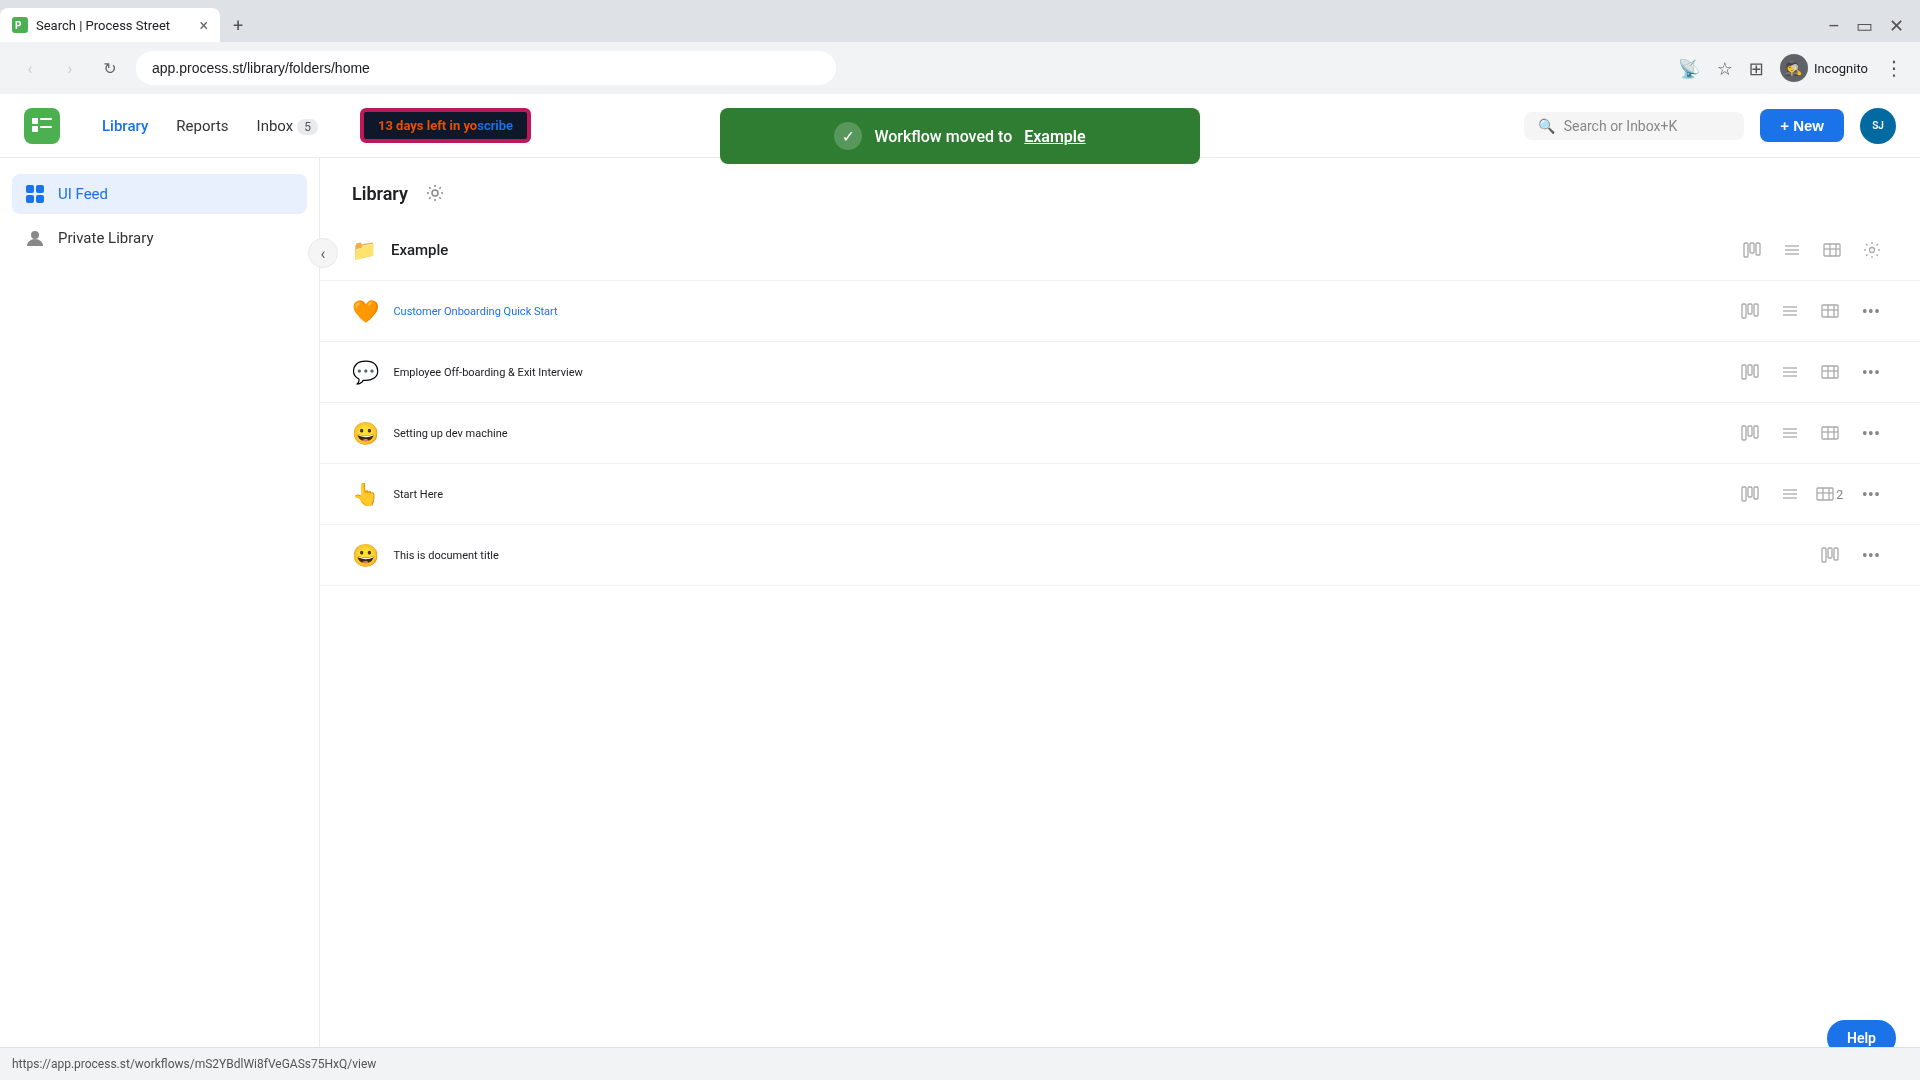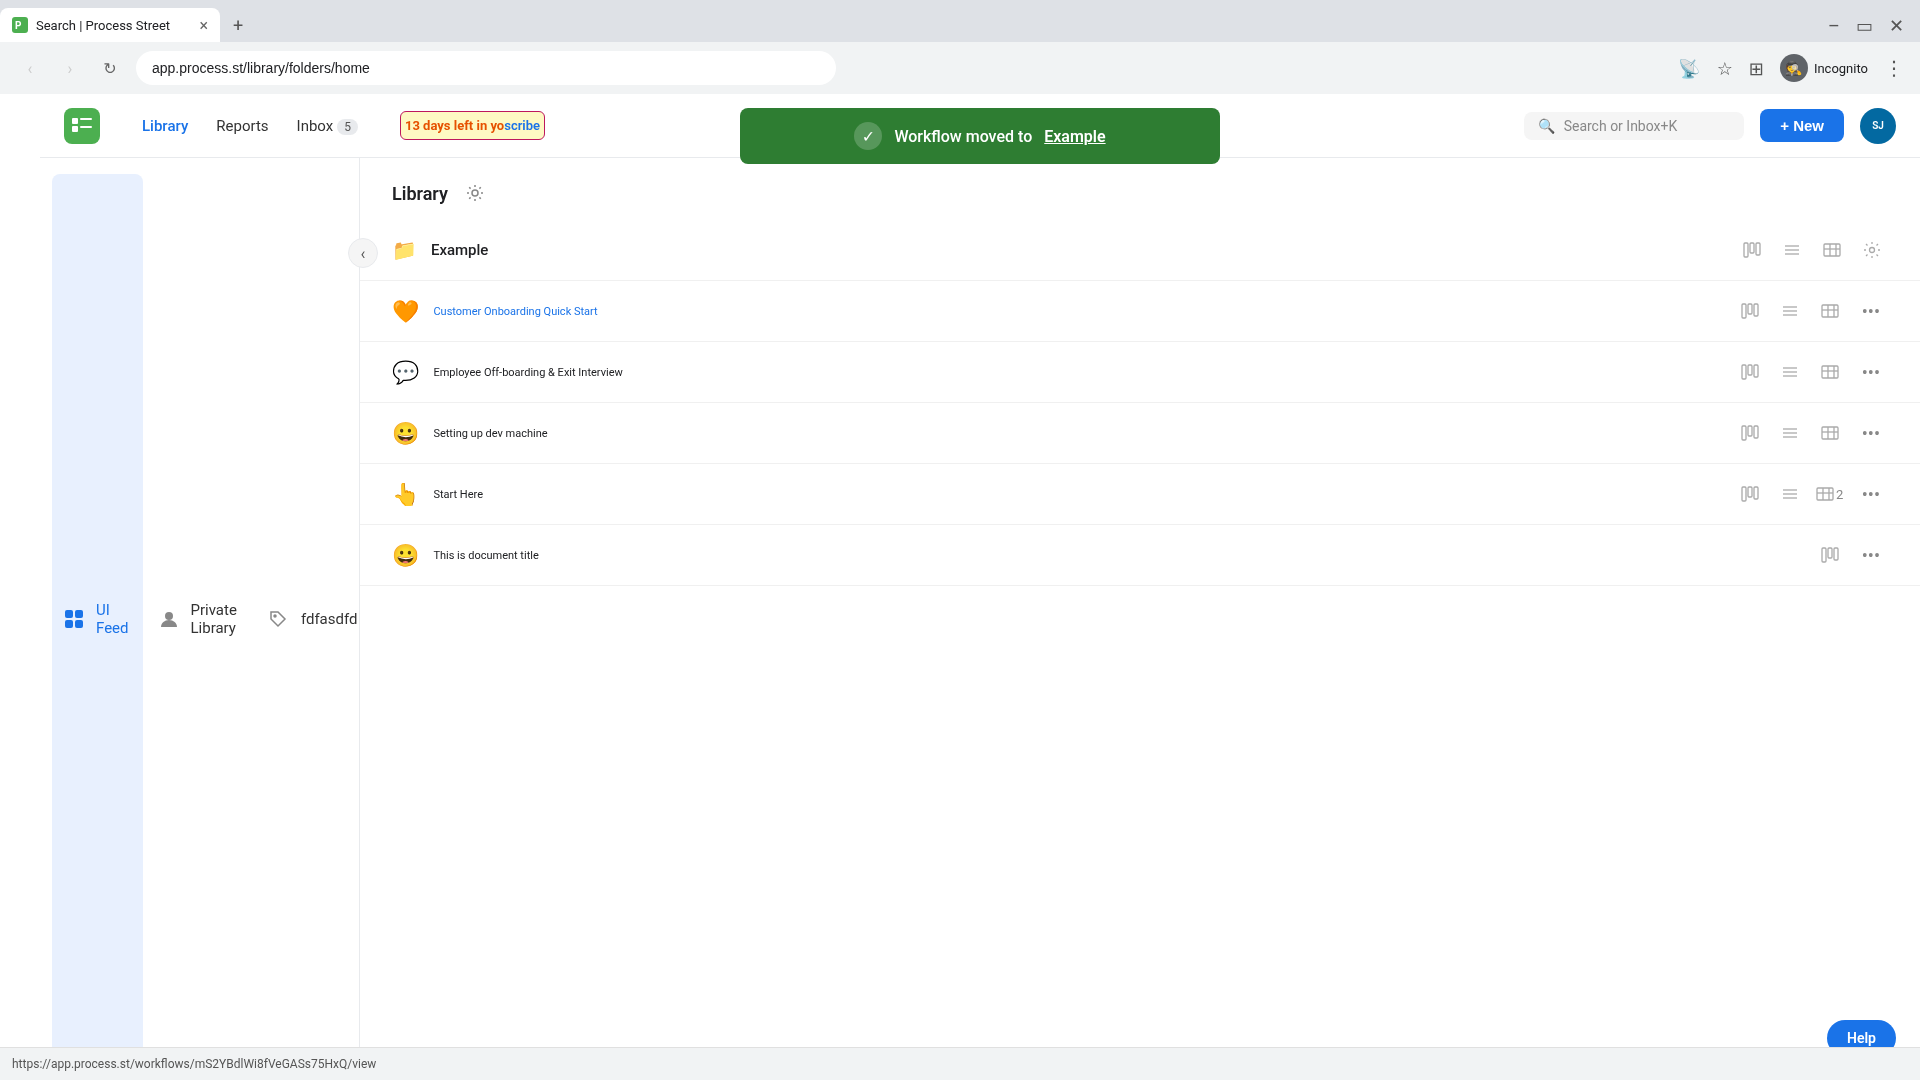--- a/index.html
+++ b/index.html
@@ -14,48 +14,48 @@
 
     .address-bar { display: flex; align-items: center; padding: 6px 16px; background: #f1f3f4; height: 52px; gap: 12px; }
     .nav-btn { width: 28px; height: 28px; display: flex; align-items: center; justify-content: center; color: #666; font-size: 16px; border-radius: 50%; }
     .nav-btn.disabled { color: #ccc; }
     .address-input { flex: 1; max-width: 700px; background: #fff; border: none; border-radius: 20px; padding: 6px 16px; font-size: 14px; color: #202124; height: 34px; }
     .address-right { margin-left: auto; display: flex; align-items: center; gap: 16px; color: #555; font-size: 14px; }
     .incognito-btn { display: flex; align-items: center; gap: 6px; font-size: 13px; color: #202124; }
     .avatar-incognito { width: 28px; height: 28px; border-radius: 50%; background: #5f6368; display: flex; align-items: center; justify-content: center; color: #fff; font-size: 14px; }
 
     
-    .app { display: flex; flex-direction: column; height: calc(1080px - 94px); margin-left: 40px; }
+    .app { display: flex; flex-direction: column; height: calc(1080px - 94px); }
 
     
     .top-nav { display: flex; align-items: center; padding: 0 24px; height: 64px; border-bottom: 1px solid #e8eaed; gap: 32px; position: relative; }
     .logo { display: flex; align-items: center; gap: 8px; }
     .logo-icon { width: 36px; height: 36px; }
     .nav-links { display: flex; align-items: center; gap: 8px; }
     .nav-link { font-size: 15px; color: #333; padding: 6px 10px; border-radius: 6px; cursor: pointer; text-decoration: none; }
     .nav-link.active { color: #1a73e8; font-weight: 500; }
-    .trial-banner { background: #fef9c3; border: 1px solid #be185d; border-radius: 6px; padding: 6px 4px; font-size: 13px; color: #e65100; }
+    .trial-banner { background: #0f172a; border: 4px solid #be185d; border-radius: 6px; padding: 6px 14px; font-size: 13px; color: #e65100; }
     .trial-banner strong { font-weight: 700; }
     .trial-subscribe { color: #1a73e8; font-weight: 600; }
     .inbox-badge { background: #e8eaed; border-radius: 10px; padding: 1px 7px; font-size: 12px; color: #555; margin-left: 4px; }
     .nav-right { margin-left: auto; display: flex; align-items: center; gap: 16px; }
     .search-box { display: flex; align-items: center; gap: 8px; background: #f5f5f5; border-radius: 8px; padding: 6px 14px; width: 220px; color: #888; font-size: 14px; }
     .new-btn { background: #1a73e8; color: #fff; border: none; border-radius: 8px; padding: 8px 20px; font-size: 15px; font-weight: 600; cursor: pointer; display: flex; align-items: center; gap: 6px; }
     .user-avatar { width: 36px; height: 36px; border-radius: 50%; background: #0369a1; display: flex; align-items: center; justify-content: center; color: #fff; font-size: 10px; font-weight: 600; }
 
     
     .toast { position: absolute; top: 14px; left: 50%; transform: translateX(-50%); background: #2e7d32; color: #fff; border-radius: 8px; padding: 14px 24px; display: flex; align-items: center; gap: 12px; font-size: 16px; font-weight: 500; z-index: 100; min-width: 480px; justify-content: center; }
     .toast-check { width: 28px; height: 28px; border-radius: 50%; background: rgba(255,255,255,0.2); display: flex; align-items: center; justify-content: center; font-size: 16px; flex-shrink: 0; }
     .toast-link { color: #fff; text-decoration: underline; font-weight: 600; }
 
     
     .main { display: flex; flex: 1; overflow: hidden; }
 
     
-    .sidebar { width: 320px; flex-shrink: 0; border-right: 1px solid #e8eaed; padding: 16px 12px; display: flex; flex-direction: row; gap: 4px; }
+    .sidebar { width: 320px; flex-shrink: 0; border-right: 1px solid #e8eaed; padding: 16px 12px; display: flex; flex-direction: column; gap: 4px; }
     .sidebar-item { display: flex; align-items: center; gap: 12px; padding: 10px 12px; border-radius: 8px; cursor: pointer; color: #333; font-size: 15px; }
     .sidebar-item.active { background: #e8f0fe; color: #1a73e8; }
     .sidebar-icon { font-size: 18px; width: 22px; display: flex; align-items: center; justify-content: center; }
 
     
     .content { flex: 1; overflow: auto; }
     .content-header { display: flex; align-items: center; padding: 20px 32px 12px; gap: 12px; }
     .content-title { font-size: 18px; font-weight: 600; color: #202124; }
     .collapse-btn { width: 30px; height: 30px; border-radius: 50%; background: #f5f5f5; display: flex; align-items: center; justify-content: center; color: #555; cursor: pointer; position: absolute; left: 308px; top: 80px; z-index: 10; border: 1px solid #e8eaed; }
     .settings-icon-btn { width: 30px; height: 30px; display: flex; align-items: center; justify-content: center; color: #666; cursor: pointer; }
@@ -179,29 +179,20 @@
       </div>
       <div class="sidebar-item">
         <span class="sidebar-icon">
           <svg width="20" height="20" viewBox="0 0 20 20" fill="#888">
             <circle cx="10" cy="7" r="4"></circle>
             <path d="M2 18c0-4 3.6-7 8-7s8 3 8 7" fill="#888"></path>
           </svg>
         </span>
         <span>Private Library</span>
       </div>
-      <div class="sidebar-item">
-        <span class="sidebar-icon">
-          <svg width="20" height="20" viewBox="0 0 20 20" fill="none" stroke="#888" stroke-width="1.5">
-            <path d="M3 3h7l7 7-7 7-7-7V3z"></path>
-            <circle cx="7" cy="7" r="1" fill="#888"></circle>
-          </svg>
-        </span>
-        <span>fdfasdfd</span>
-      </div>
     </div>
 
     <div class="content">
       <div class="content-header">
         <span class="content-title">Library</span>
         <div class="settings-icon-btn">
           <svg width="20" height="20" viewBox="0 0 20 20" fill="none" stroke="#888" stroke-width="1.5">
             <circle cx="10" cy="10" r="3"></circle>
             <path d="M10 2v2M10 16v2M2 10h2M16 10h2M4.2 4.2l1.4 1.4M14.4 14.4l1.4 1.4M4.2 15.8l1.4-1.4M14.4 5.6l1.4-1.4"></path>
           </svg>

